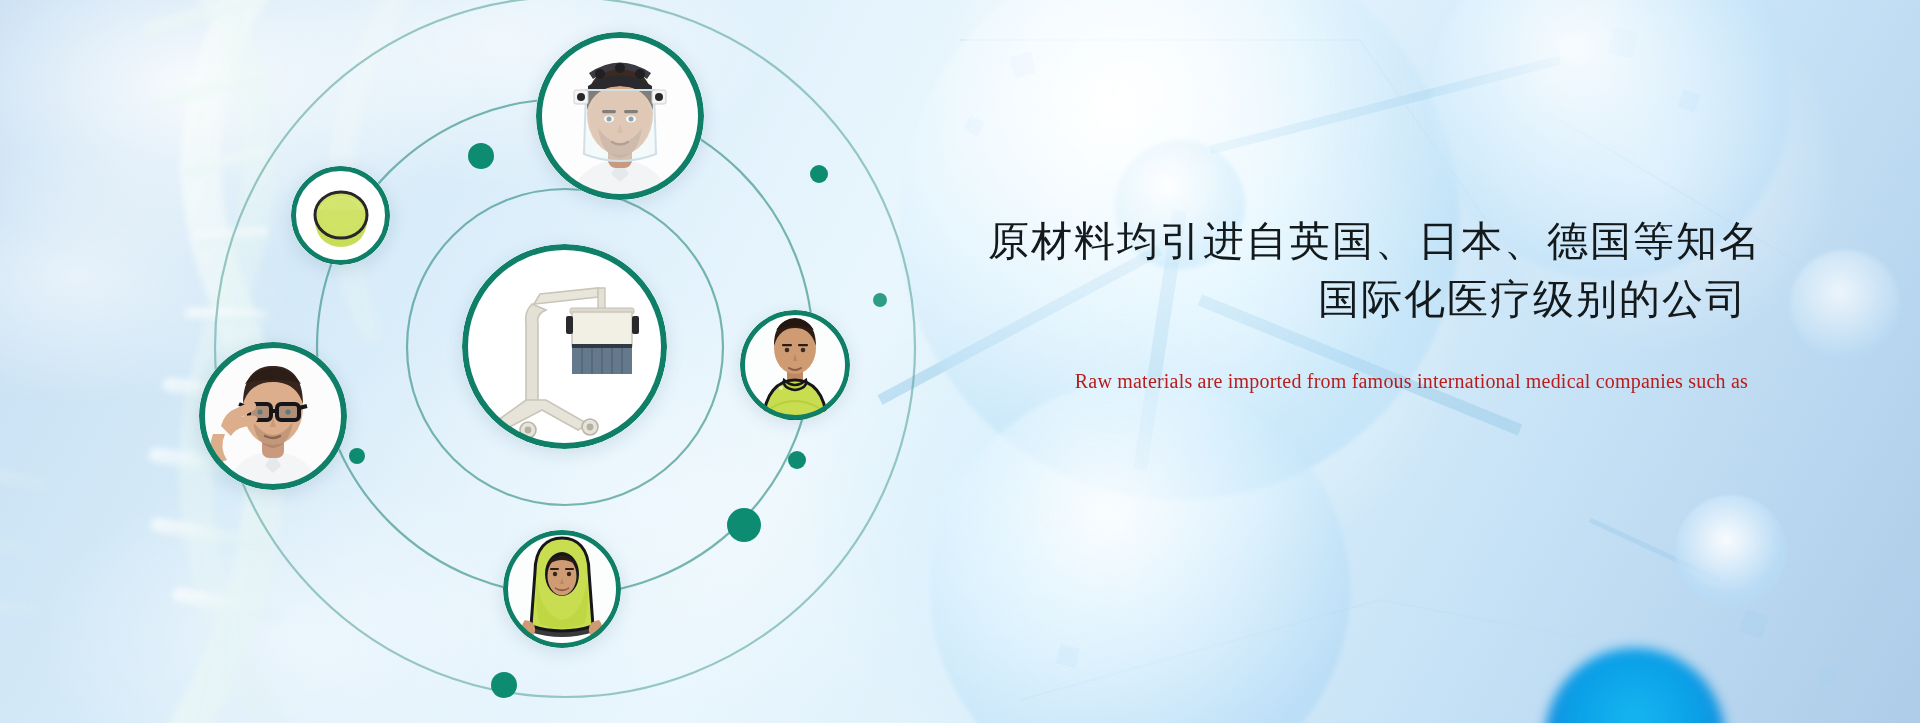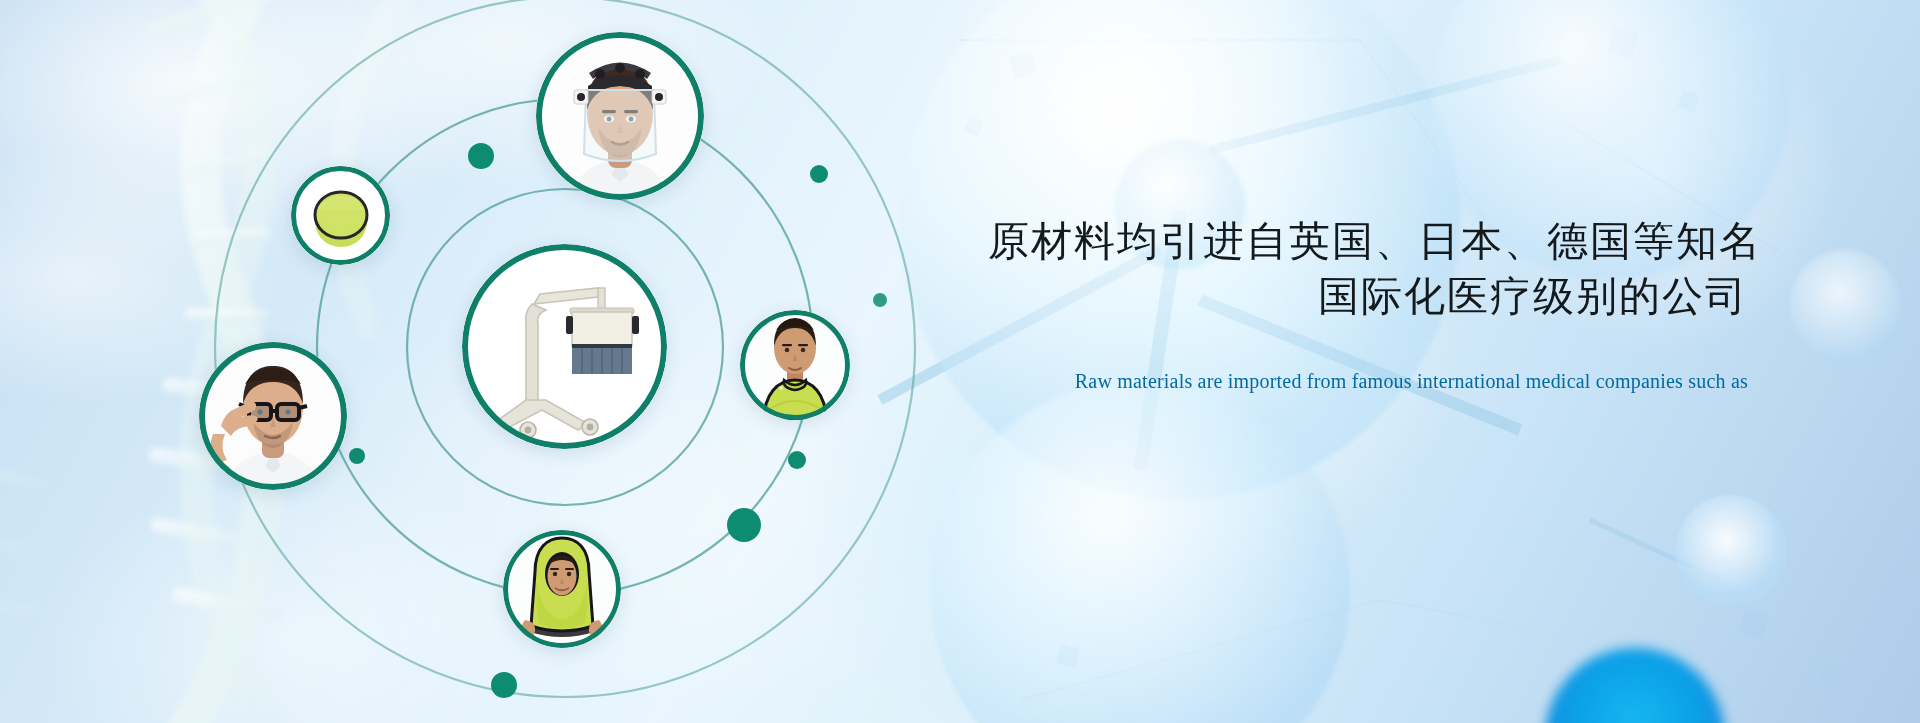--- a/index.html
+++ b/index.html
@@ -131,27 +131,27 @@
     text-align:right;
   }
   .headline {
     font-size:41px;
     line-height:1.42;
     letter-spacing:2px;
     color:#141a1c;
     font-weight:400;
     white-space:nowrap;
   }
-  .headline .ln2 { display:block;font-family:Liberation Mono, monospace; }
+  .headline .ln2 { display:block; }
   .sub {
     margin-top:36px;
     font-family:"Liberation Serif", serif;
     font-size:20px;
     line-height:1.72;
-    color:#0369a1;
+    color:#b91c1c;
     letter-spacing:.2px;
   }
   .sub .sl { display:block; }
 </style>
 </head>
 <body>
 
 <div id="banner">
 
   <div class="bg-base"></div>

